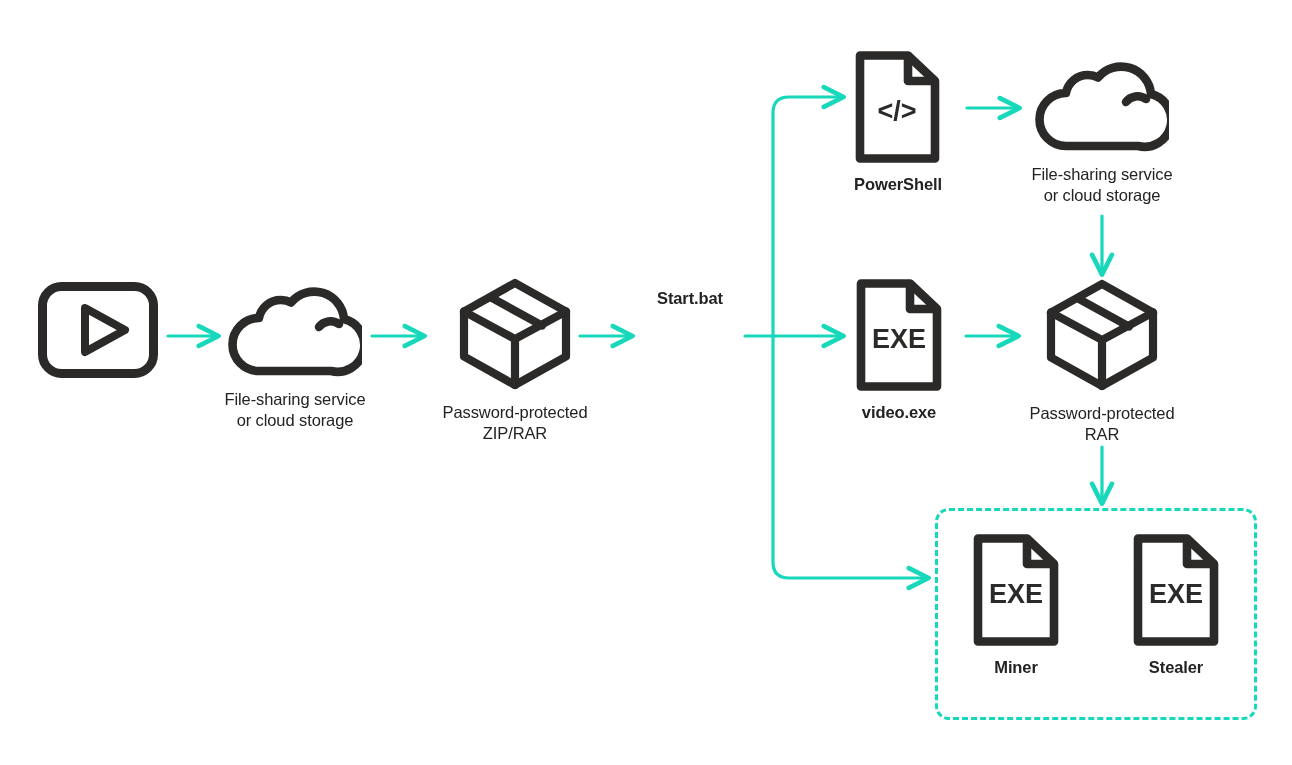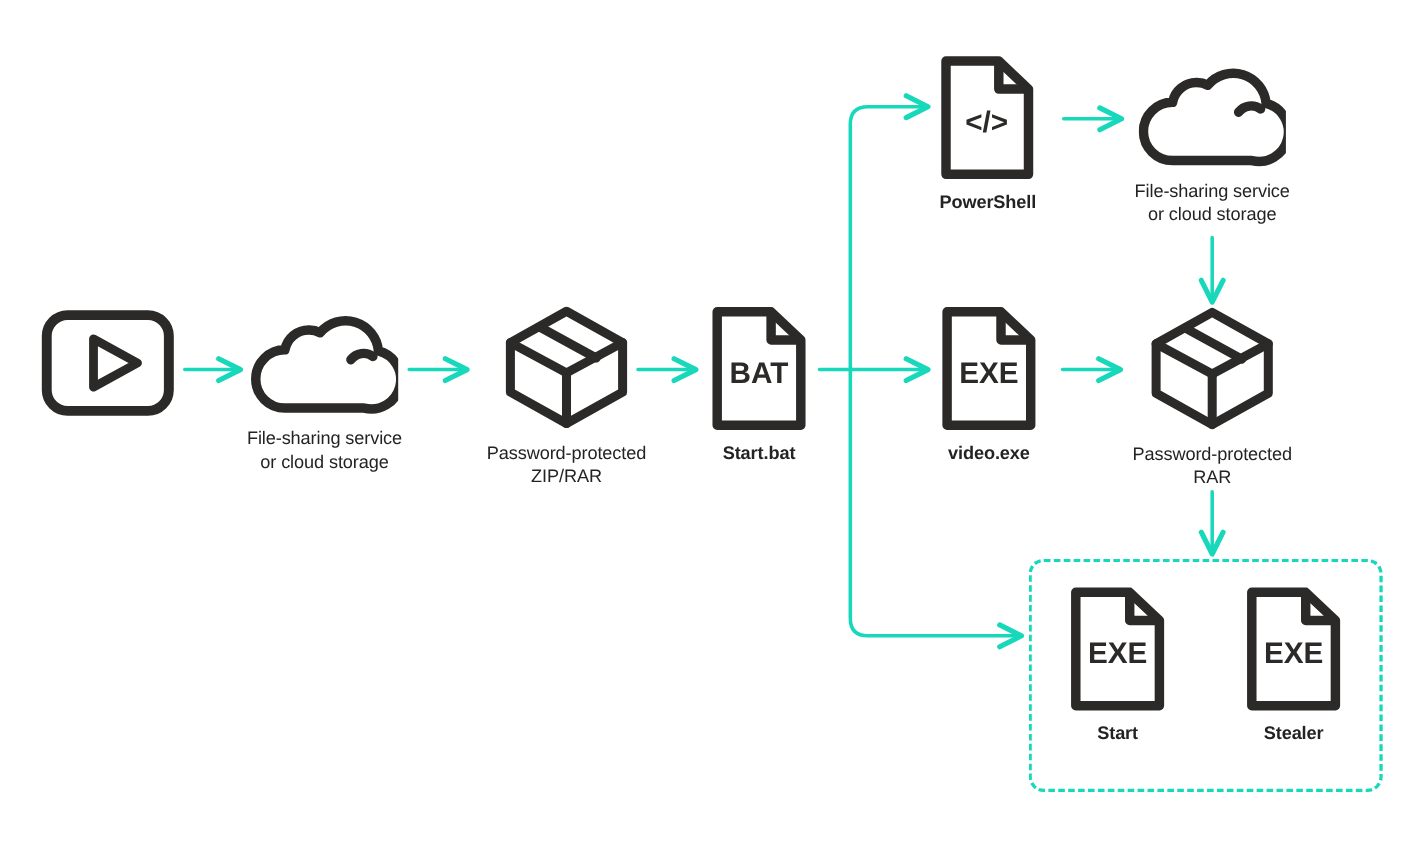--- a/index.html
+++ b/index.html
@@ -142,27 +142,20 @@
         </g>
       </svg>
     </span>
     <span class="node-label">
       <span class="lbl-line">Password-protected</span>
       <span class="lbl-line bold">ZIP/RAR</span>
     </span>
   </div>
 
   <div class="node" style="left:634px; top:278px; width:112px;">
-    <span class="node-icon">
-      <svg width="98" height="114" viewBox="0 0 98 114" xmlns="http://www.w3.org/2000/svg">
-        <path d="M11,5.5 L60,5.5 L87,31 L87,108.5 L11,108.5 Z" fill="#ffffff" stroke="#2b2a28" stroke-width="8.6" stroke-linejoin="round"></path>
-        <path d="M60,5.5 L60,31 L87,31" fill="none" stroke="#2b2a28" stroke-width="8.6" stroke-linejoin="round"></path>
-        <text class="glyph" x="49" y="70" text-anchor="middle" font-size="27">BAT</text>
-      </svg>
-    </span>
     <span class="node-label all-bold">
       <span class="lbl-line">Start.bat</span>
     </span>
   </div>
 
   <div class="node" style="left:848px; top:50px; width:100px;">
     <span class="node-icon">
       <svg width="94" height="114" viewBox="0 0 94 114" xmlns="http://www.w3.org/2000/svg">
         <path d="M9,5.5 L57,5.5 L84,31 L84,108.5 L9,108.5 Z" fill="#ffffff" stroke="#2b2a28" stroke-width="8.6" stroke-linejoin="round"></path>
         <path d="M57,5.5 L57,31 L84,31" fill="none" stroke="#2b2a28" stroke-width="8.6" stroke-linejoin="round"></path>
@@ -220,21 +213,21 @@
 
   <div class="node" style="left:964px; top:533px; width:104px;">
     <span class="node-icon">
       <svg width="98" height="114" viewBox="0 0 98 114" xmlns="http://www.w3.org/2000/svg">
         <path d="M11,5.5 L60,5.5 L87,31 L87,108.5 L11,108.5 Z" fill="#ffffff" stroke="#2b2a28" stroke-width="8.6" stroke-linejoin="round"></path>
         <path d="M60,5.5 L60,31 L87,31" fill="none" stroke="#2b2a28" stroke-width="8.6" stroke-linejoin="round"></path>
         <text class="glyph" x="49" y="70" text-anchor="middle" font-size="27">EXE</text>
       </svg>
     </span>
     <span class="node-label all-bold">
-      <span class="lbl-line">Start</span>
+      <span class="lbl-line">Miner</span>
     </span>
   </div>
 
   <div class="node" style="left:1124px; top:533px; width:104px;">
     <span class="node-icon">
       <svg width="98" height="114" viewBox="0 0 98 114" xmlns="http://www.w3.org/2000/svg">
         <path d="M11,5.5 L60,5.5 L87,31 L87,108.5 L11,108.5 Z" fill="#ffffff" stroke="#2b2a28" stroke-width="8.6" stroke-linejoin="round"></path>
         <path d="M60,5.5 L60,31 L87,31" fill="none" stroke="#2b2a28" stroke-width="8.6" stroke-linejoin="round"></path>
         <text class="glyph" x="49" y="70" text-anchor="middle" font-size="27">EXE</text>
       </svg>

